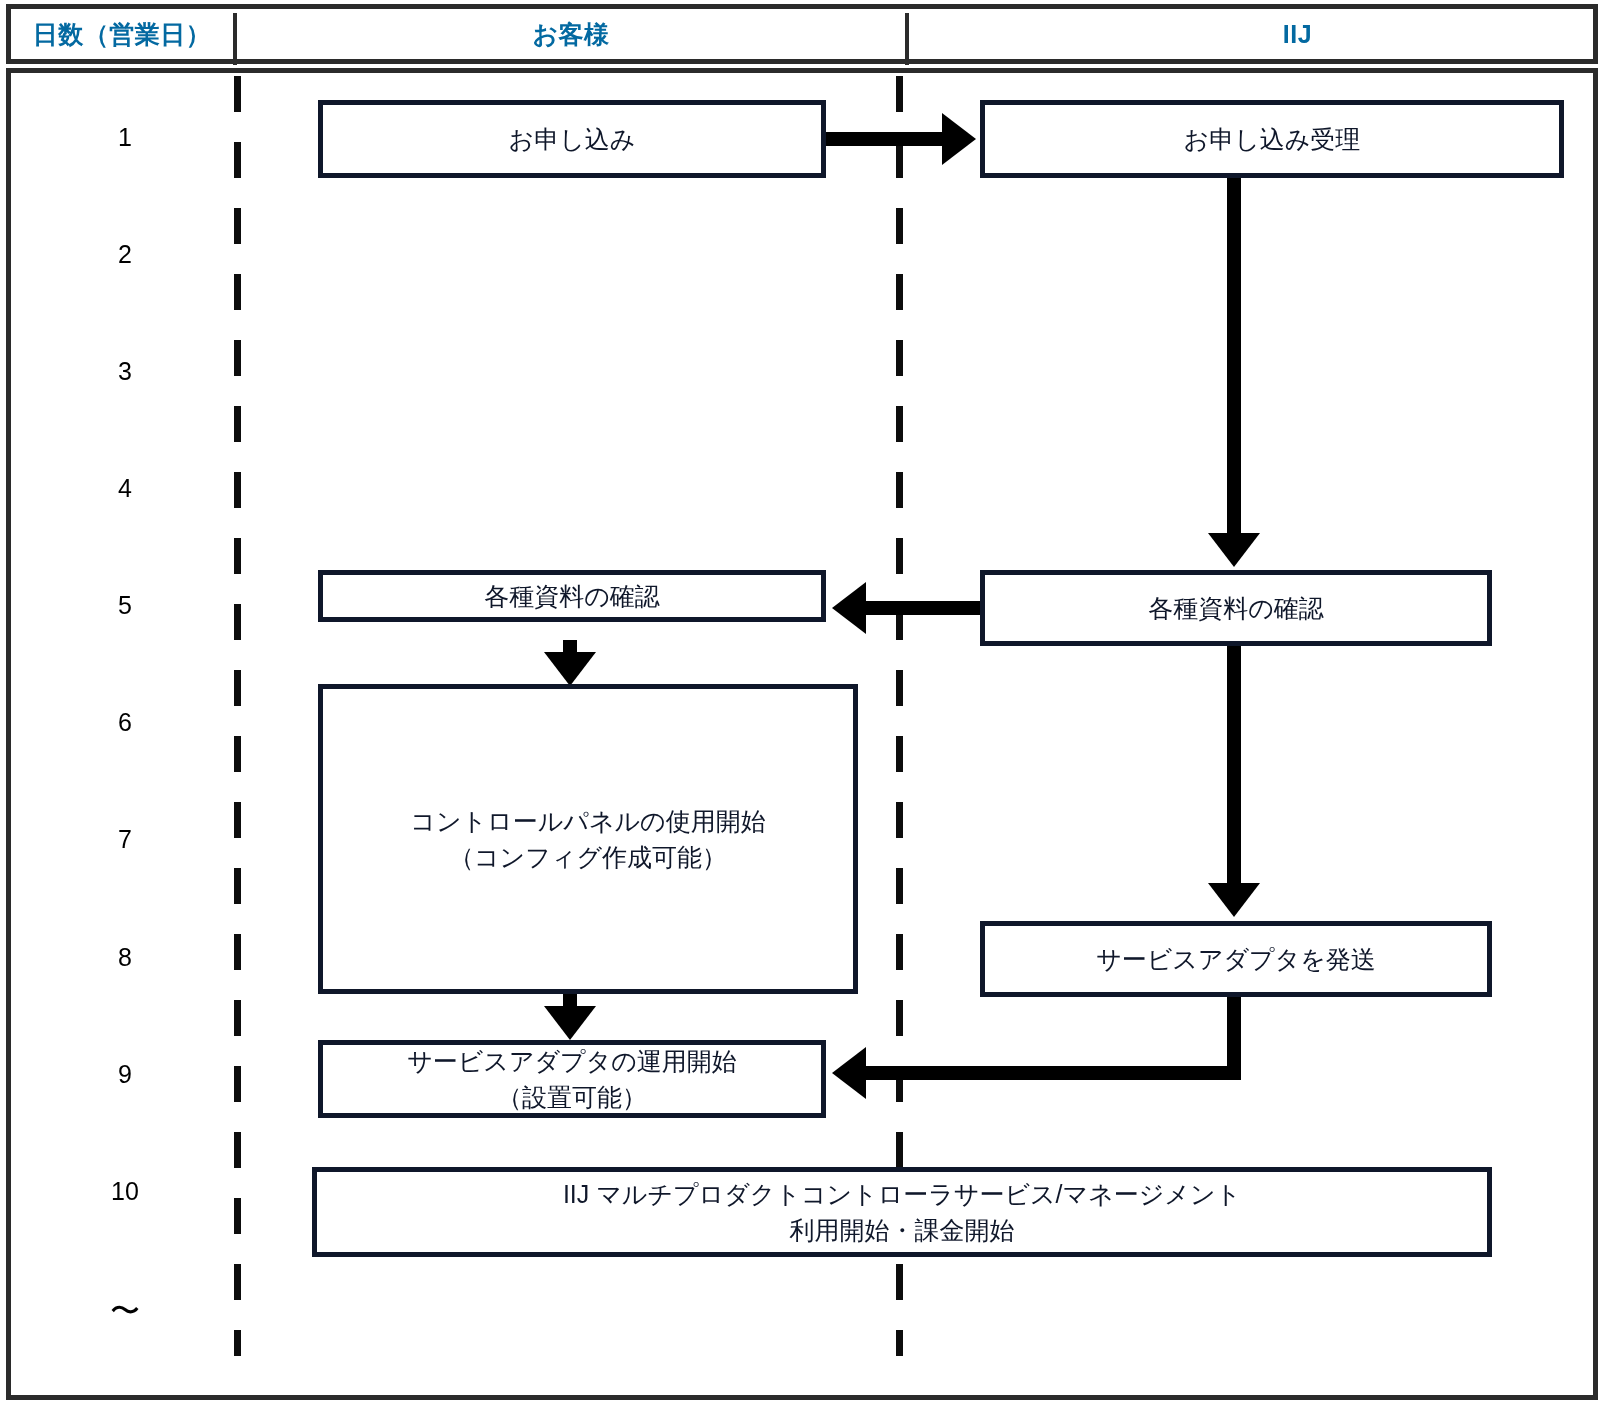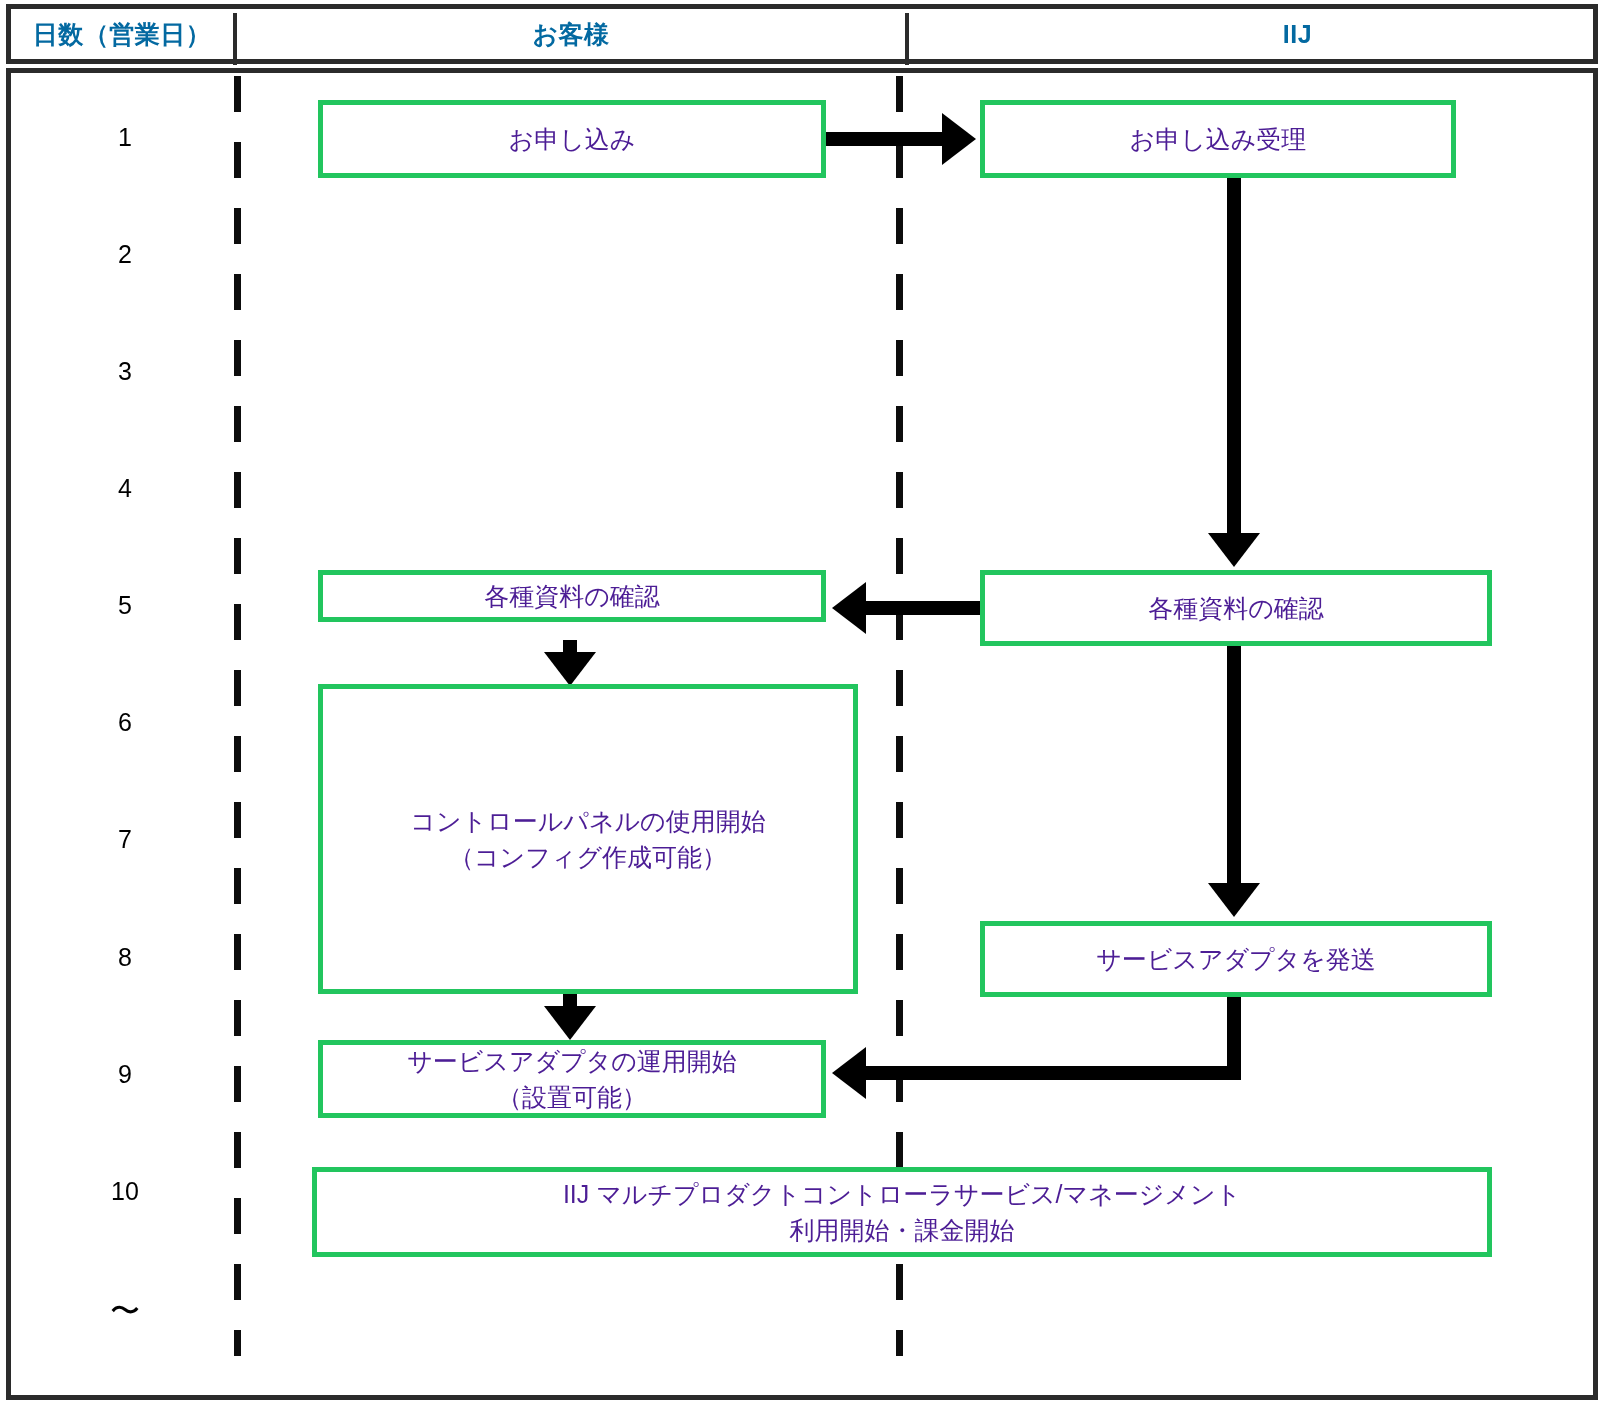--- a/index.html
+++ b/index.html
@@ -83,30 +83,30 @@
     color: #000000;
     line-height: 1;
   }
   .day-label.wave {
     font-size: 30px;
   }
 
   
   .box {
     position: absolute;
-    border: 5px solid #22c55e;
+    border: 5px solid #0f172a;
     background: #ffffff;
     box-sizing: border-box;
     display: flex;
     flex-direction: column;
     align-items: center;
     justify-content: center;
     text-align: center;
     font-size: 25px;
-    color: #4c1d95;
+    color: #0f172a;
     line-height: 1.45;
     z-index: 4;
   }
   .box .ln {
     display: block;
   }
 
   
   .conn-h {
     position: absolute;
@@ -194,21 +194,21 @@
   <div class="arrow-d" style="left:544px; top:1006px;"></div>
 
   <div class="conn-v" style="left:1227px; top:996px; height:84px;"></div>
   <div class="conn-h" style="left:866px; top:1066px; width:375px;"></div>
   <div class="arrow-l" style="left:832px; top:1047px;"></div>
 
   <div class="box" style="left:318px; top:100px; width:508px; height:78px;">
     <span class="ln">お申し込み</span>
   </div>
 
-  <div class="box" style="left:980px; top:100px; width:476px; height:78px;">
+  <div class="box" style="left:980px; top:100px; width:584px; height:78px;">
     <span class="ln">お申し込み受理</span>
   </div>
 
   <div class="box" style="left:318px; top:570px; width:508px; height:52px;">
     <span class="ln">各種資料の確認</span>
   </div>
 
   <div class="box" style="left:980px; top:570px; width:512px; height:76px;">
     <span class="ln">各種資料の確認</span>
   </div>

